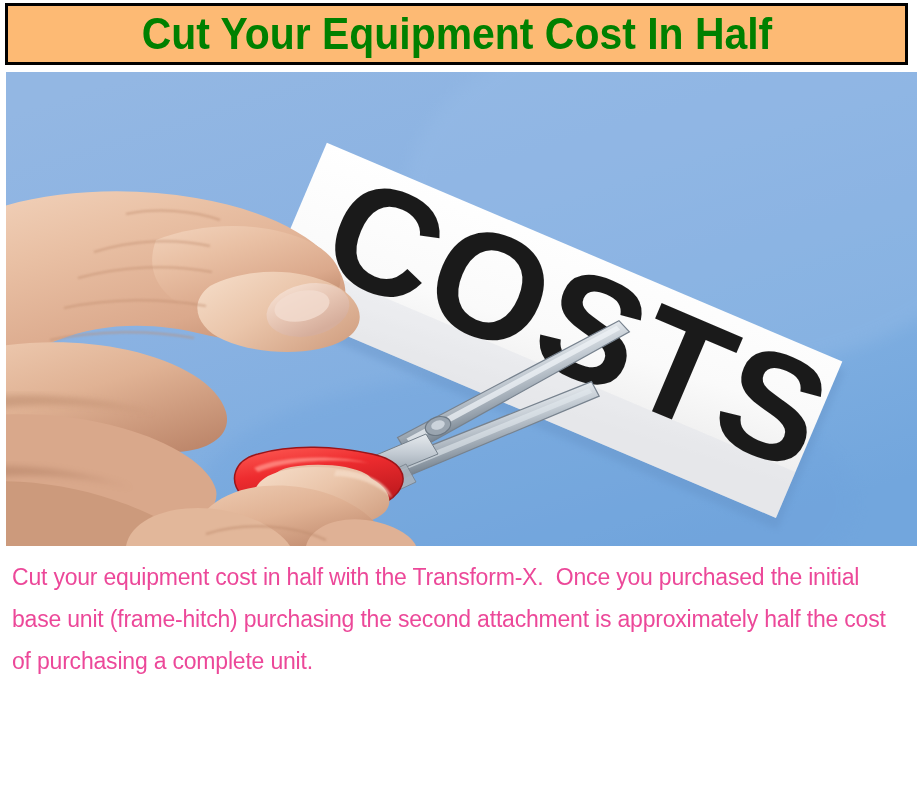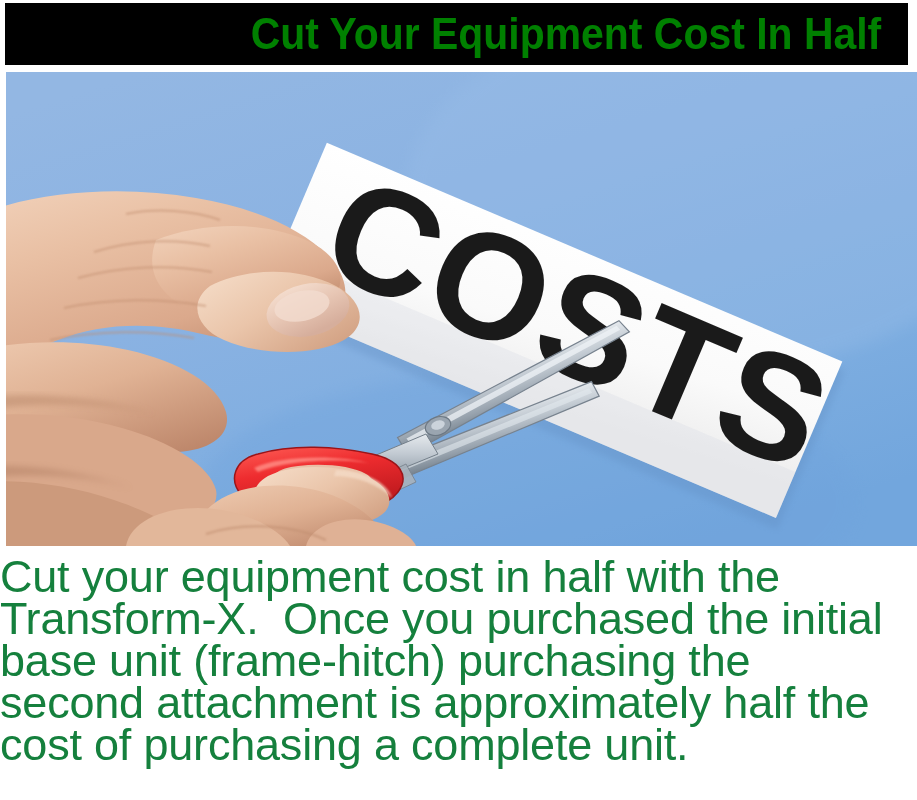--- a/index.html
+++ b/index.html
@@ -22,26 +22,26 @@
     background: #ffffff;
   }
 
   
   .title-banner {
     position: absolute;
     left: 5px;
     top: 3px;
     width: 903px;
     height: 62px;
-    background: #000000;
+    background: #fdba74;
     border: 3px solid #000000;
     box-sizing: border-box;
     display: flex;
     align-items: center;
-    justify-content: flex-end;
+    justify-content: center;
     overflow: hidden;
   }
   .title-text {
     color: #008000;
     font-family: "Liberation Sans Narrow", "Liberation Sans", sans-serif;
     font-weight: bold;
     font-size: 44px;
     line-height: 44px;
     letter-spacing: 0px;
     white-space: nowrap;
@@ -61,26 +61,26 @@
   }
   .photo-svg {
     display: block;
     width: 911px;
     height: 474px;
   }
 
   
   .body-text {
     position: absolute;
-    left: 0;
+    left: 12px;
     top: 556px;
     width: 893px;
-    color: #15803d;
+    color: #ec4899;
     font-family: "Liberation Sans", sans-serif;
-    font-size: 45px;
+    font-size: 23px;
     line-height: 42px;
     font-weight: normal;
     letter-spacing: -0.2px;
     white-space: pre-wrap;
   }
 </style>
 </head>
 <body>
 
 <div class="slide">

